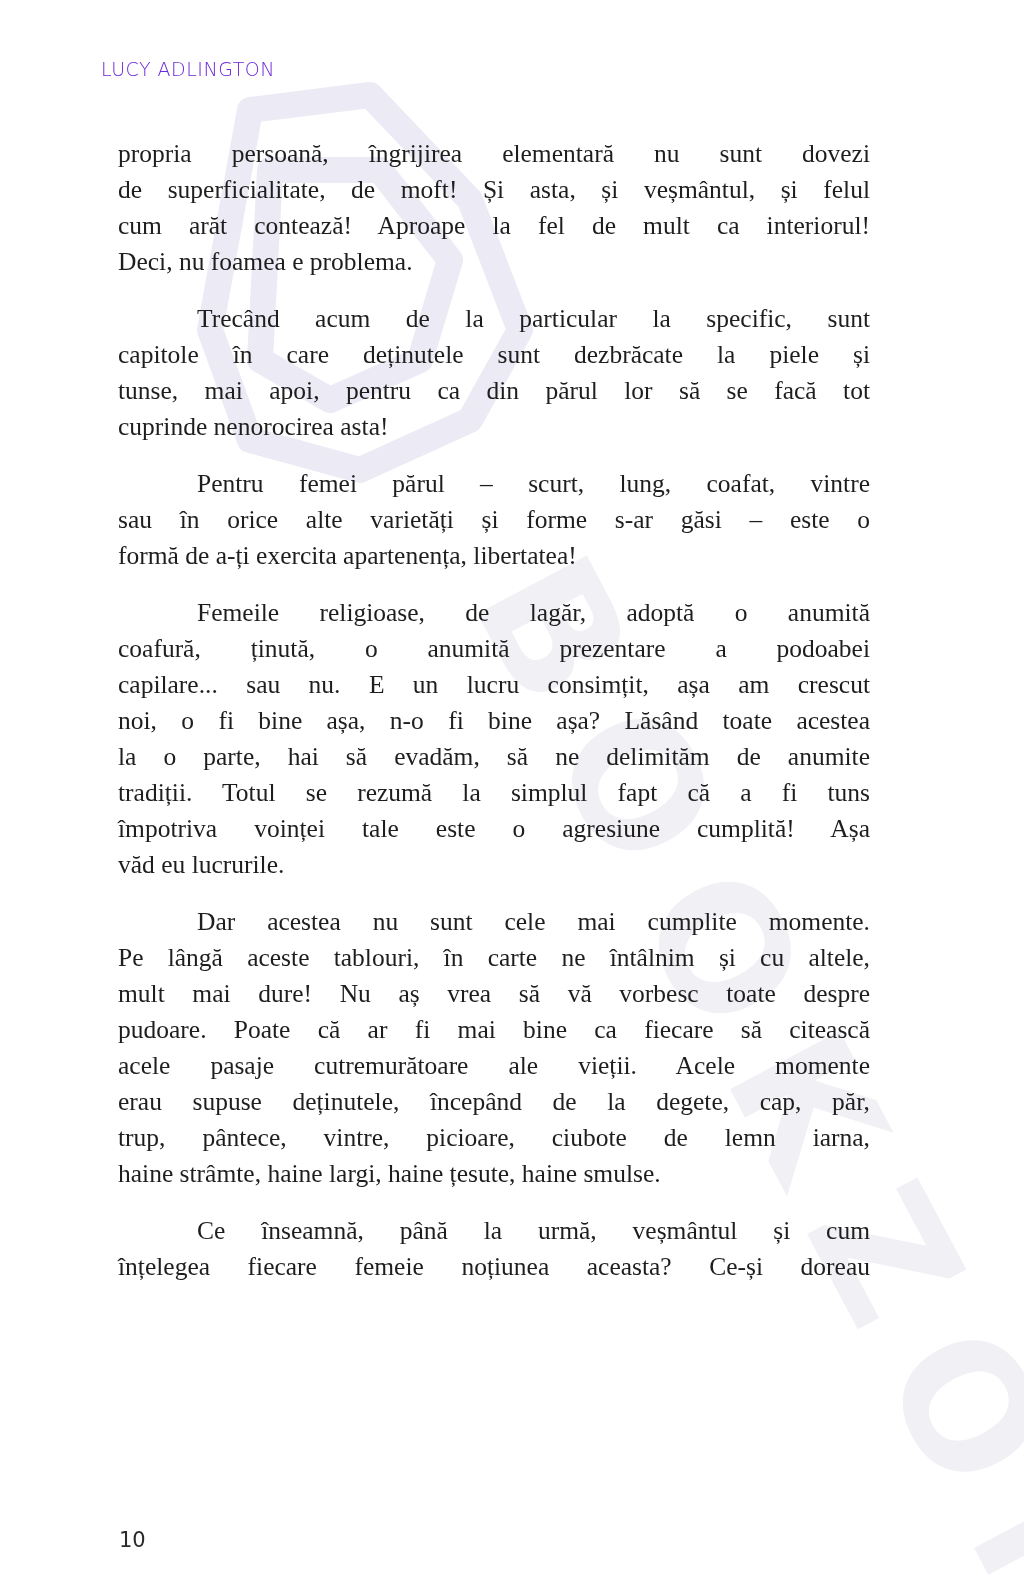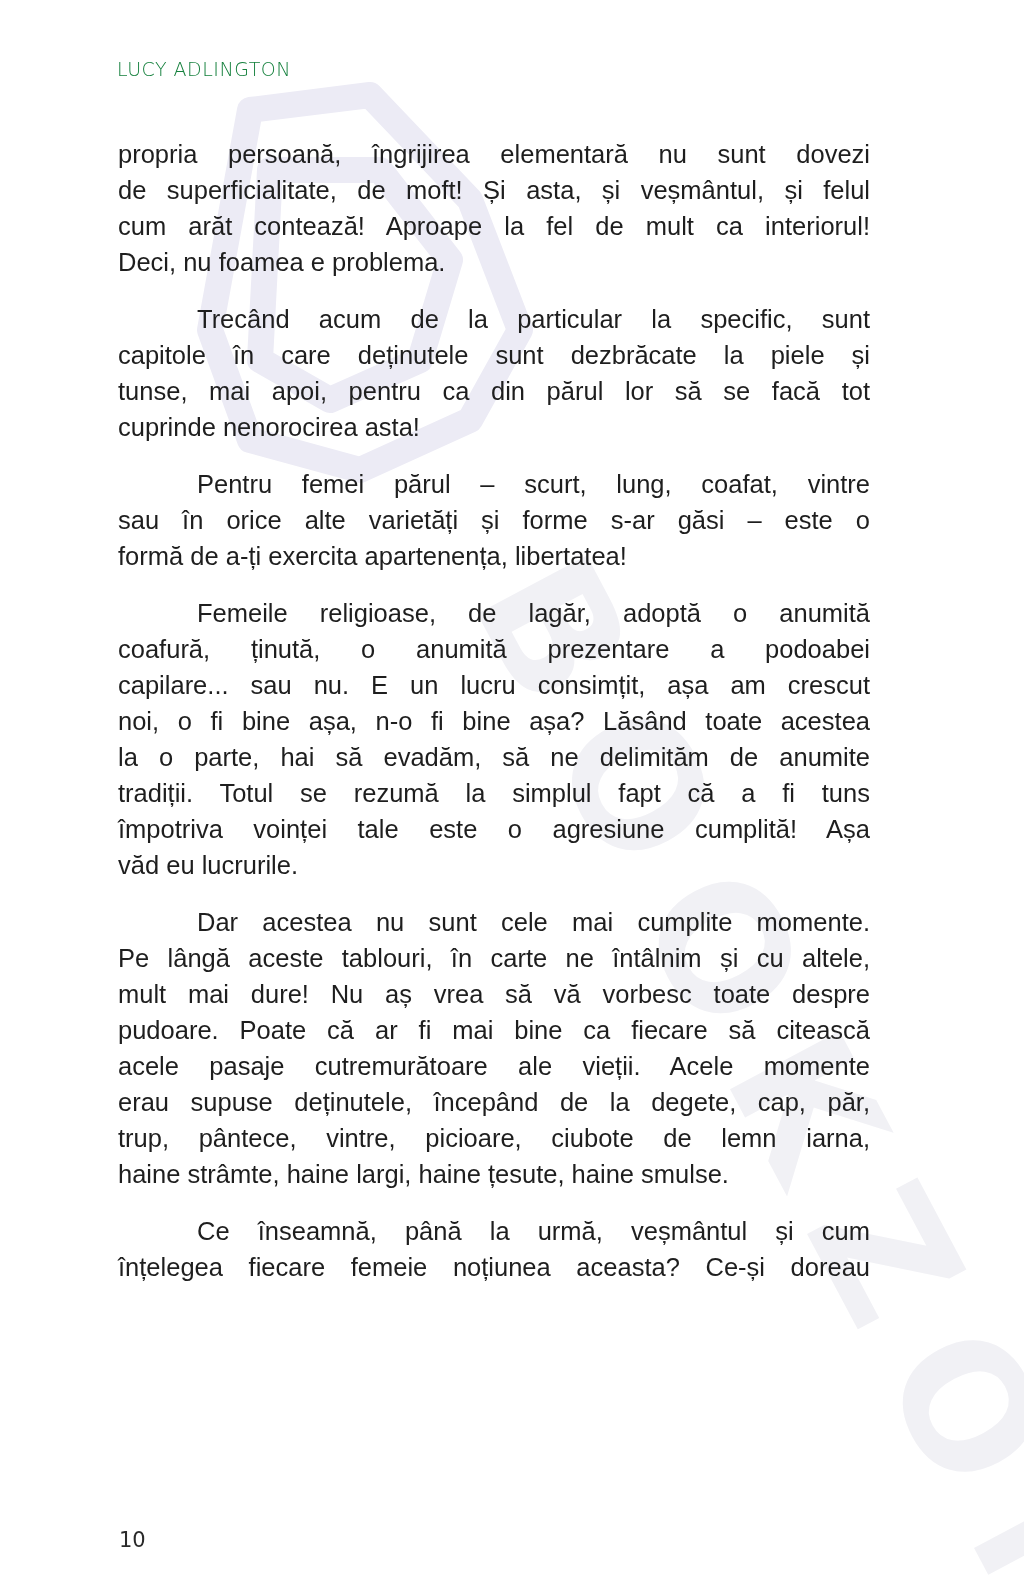--- a/index.html
+++ b/index.html
@@ -15,35 +15,35 @@
   }
   .watermark {
     position: absolute;
     left: 0; top: 0;
     width: 1024px; height: 1575px;
     pointer-events: none;
     z-index: 0;
   }
   .running-head {
     position: absolute;
-    left: 117px;
+    left: 101px;
     top: 58px;
     font-family: "DejaVu Sans", sans-serif;
     font-size: 19px;
     letter-spacing: 0.5px;
-    color: #15803d;
+    color: #6d28d9;
     font-weight: 300;
     z-index: 1;
   }
   .body-text {
     position: absolute;
     left: 118px;
     top: 136px;
     width: 752px;
-    font-family: Liberation Sans, sans-serif;
+    font-family: Liberation Serif, serif;
     font-size: 25.5px;
     line-height: 36px;
     color: #1e1e1e;
     z-index: 1;
   }
   .para {
     margin: 0 0 21px 0;
   }
   .line {
     display: block;

